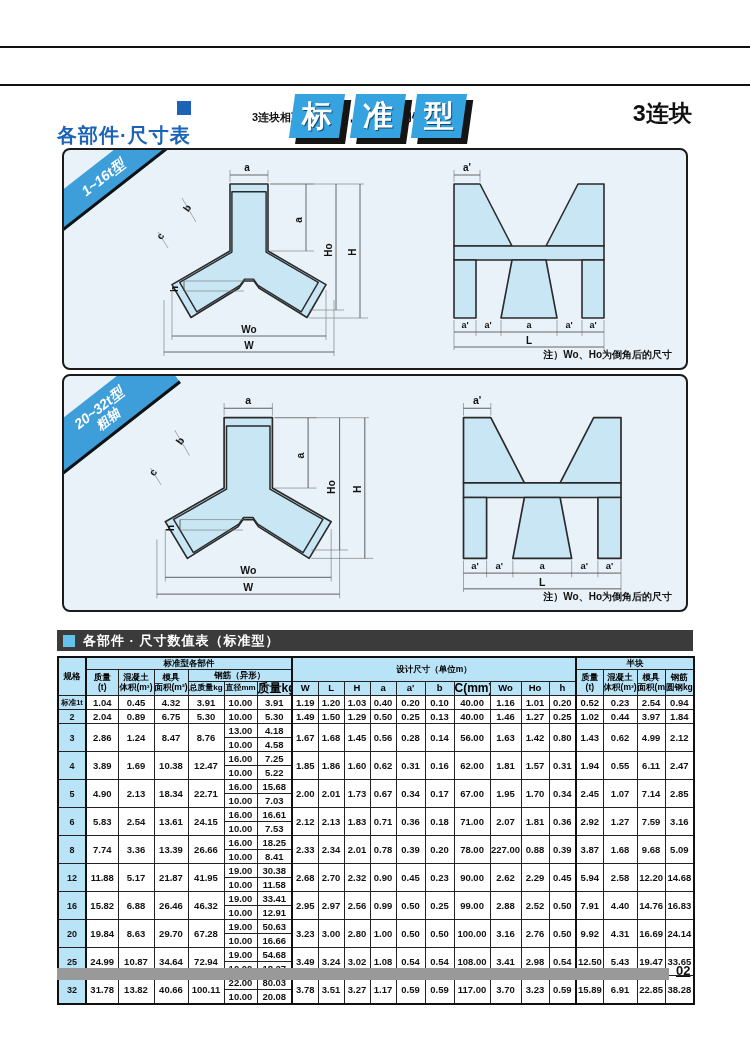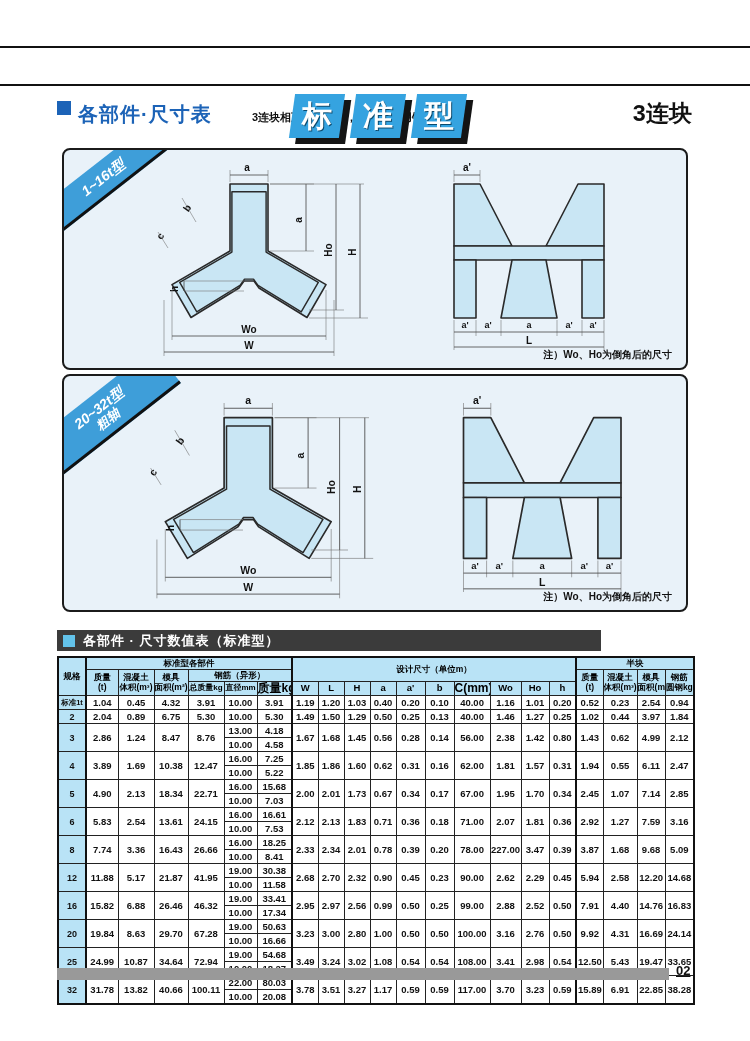--- a/index.html
+++ b/index.html
@@ -2,21 +2,21 @@
 <html><head>
 <meta charset="utf-8">
 <style>
   html,body{margin:0;padding:0;background:#fff;}
   body{font-family:"Liberation Sans","DejaVu Sans",sans-serif;}
   #page{position:relative;width:750px;height:1041px;background:#fff;overflow:hidden;}
 
   
   .top-rule{position:absolute;left:0;top:46px;width:750px;height:40px;
     border-top:2px solid #111;border-bottom:2px solid #111;box-sizing:border-box;}
-  .hdr-left{position:absolute;left:57px;top:53px;display:flex;align-items:flex-start;gap:7px;}
+  .hdr-left{position:absolute;left:57px;top:53px;display:flex;align-items:flex-end;gap:7px;flex-direction:column;}
   .hdr-square{width:14px;height:14px;background:#1c63b7;}
   .hdr-title{color:#1c63b7;font-size:20px;font-weight:bold;letter-spacing:1px;}
   .hdr-sub{position:absolute;left:252px;top:62px;font-size:11px;font-weight:bold;color:#111;}
   .hdr-product{position:absolute;right:58px;top:50px;font-size:23px;font-weight:bold;color:#111;font-family:Liberation Mono, monospace;}
 
   
   .stamp{position:absolute;left:292px;top:94px;display:flex;gap:11px;}
   .tile{width:50px;height:44px;background:#35a3e0;transform:skewX(-8deg);
     box-shadow:7px 6px 0 #141414;display:flex;align-items:center;justify-content:center;}
   .tile span{color:#fff;font-size:30px;font-weight:bold;transform:skewX(8deg);
@@ -35,21 +35,21 @@
   .ribbon .r2{font-size:13px;}
   .panel-note{position:absolute;right:14px;bottom:6px;font-size:10px;font-weight:bold;color:#111;}
   .dwg{position:absolute;left:0;top:0;}
   .dwg text{font-weight:bold;fill:#111;}
   .shape{fill:#c9e6f4;stroke:#2a2a2a;stroke-width:1.6;stroke-linejoin:round;}
   .chamfer{fill:none;stroke:#5a5a5a;stroke-width:0.7;}
   .dim{stroke:#444;stroke-width:0.8;}
   .ext{stroke:#777;stroke-width:0.6;}
 
   
-  .band{position:absolute;left:57px;top:630px;width:544px;height:21px;background:#3b3b3b;
+  .band{position:absolute;left:57px;top:630px;width:636px;height:21px;background:#3b3b3b;
     display:flex;align-items:center;gap:8px;padding-left:6px;box-sizing:border-box;}
   .band-square{width:12px;height:12px;background:#63c3ea;}
   .band-title{color:#fff;font-size:13px;font-weight:bold;letter-spacing:1px;}
 
   
   .tbl-wrap{position:absolute;left:57px;top:656px;width:636px;}
   table{border-collapse:collapse;table-layout:fixed;width:636px;}
   th,td{border:1px solid #222;text-align:center;vertical-align:middle;
     padding:0;overflow:hidden;white-space:nowrap;}
   table{border:2px solid #111;}
@@ -359,21 +359,21 @@
             <td rowspan="2">8.76</td>
             <td>13.00</td>
             <td>4.18</td>
             <td rowspan="2" class="gsep">1.67</td>
             <td rowspan="2">1.68</td>
             <td rowspan="2">1.45</td>
             <td rowspan="2">0.56</td>
             <td rowspan="2">0.28</td>
             <td rowspan="2">0.14</td>
             <td rowspan="2">56.00</td>
-            <td rowspan="2">2.38</td>
+            <td rowspan="2">1.63</td>
             <td rowspan="2">1.42</td>
             <td rowspan="2">0.80</td>
             <td rowspan="2" class="gsep">1.43</td>
             <td rowspan="2">0.62</td>
             <td rowspan="2">4.99</td>
             <td rowspan="2">2.12</td>
           </tr>
           <tr>
             <td>10.00</td>
             <td>4.58</td>
@@ -456,33 +456,33 @@
             <td rowspan="2">3.16</td>
           </tr>
           <tr>
             <td>10.00</td>
             <td>7.53</td>
           </tr>
           <tr>
             <td rowspan="2" class="spec specsep">8</td>
             <td rowspan="2">7.74</td>
             <td rowspan="2">3.36</td>
-            <td rowspan="2">16.43</td>
+            <td rowspan="2">13.39</td>
             <td rowspan="2">26.66</td>
             <td>16.00</td>
             <td>18.25</td>
             <td rowspan="2" class="gsep">2.33</td>
             <td rowspan="2">2.34</td>
             <td rowspan="2">2.01</td>
             <td rowspan="2">0.78</td>
             <td rowspan="2">0.39</td>
             <td rowspan="2">0.20</td>
             <td rowspan="2">78.00</td>
             <td rowspan="2">227.00</td>
-            <td rowspan="2">3.47</td>
+            <td rowspan="2">0.88</td>
             <td rowspan="2">0.39</td>
             <td rowspan="2" class="gsep">3.87</td>
             <td rowspan="2">1.68</td>
             <td rowspan="2">9.68</td>
             <td rowspan="2">5.09</td>
           </tr>
           <tr>
             <td>10.00</td>
             <td>8.41</td>
           </tr>
@@ -531,21 +531,21 @@
             <td rowspan="2">2.88</td>
             <td rowspan="2">2.52</td>
             <td rowspan="2">0.50</td>
             <td rowspan="2" class="gsep">7.91</td>
             <td rowspan="2">4.40</td>
             <td rowspan="2">14.76</td>
             <td rowspan="2">16.83</td>
           </tr>
           <tr>
             <td>10.00</td>
-            <td>17.34</td>
+            <td>12.91</td>
           </tr>
           <tr>
             <td rowspan="2" class="spec specsep">20</td>
             <td rowspan="2">19.84</td>
             <td rowspan="2">8.63</td>
             <td rowspan="2">29.70</td>
             <td rowspan="2">67.28</td>
             <td>19.00</td>
             <td>50.63</td>
             <td rowspan="2" class="gsep">3.23</td>

